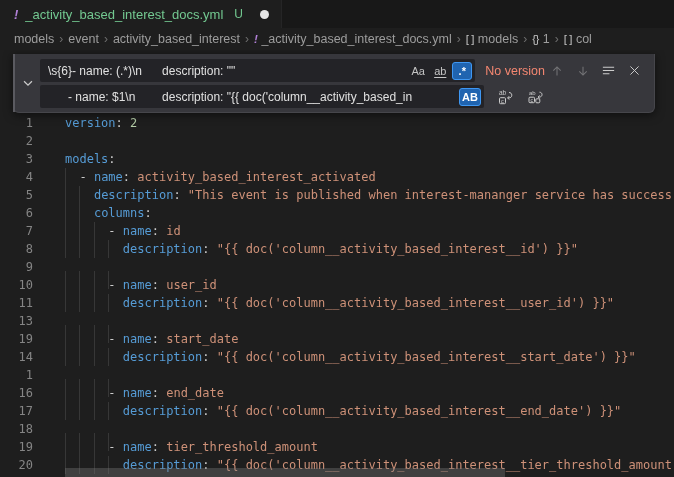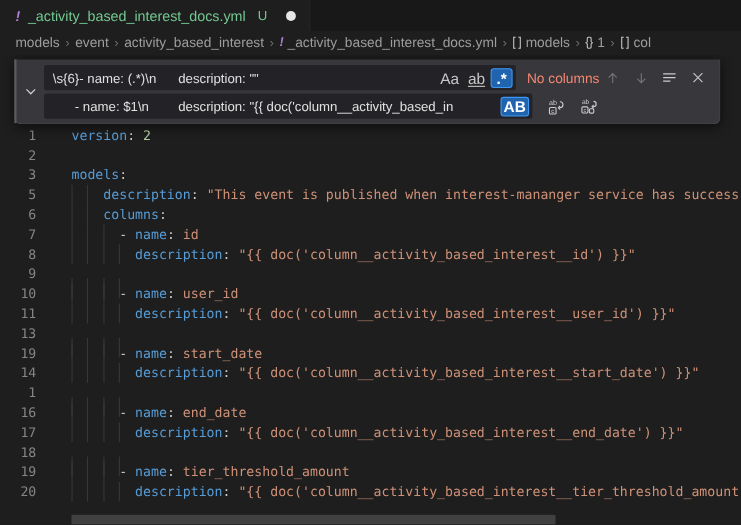--- a/index.html
+++ b/index.html
@@ -37,21 +37,21 @@
 
   
   .fw { position:absolute; left:13px; top:4px; width:642px; height:59px; background:#37373c; border:1px solid #46464b; border-top:none; border-radius:0 0 6px 6px; box-shadow:0 2px 10px rgba(0,0,0,.55); }
   .sash { position:absolute; left:-1px; top:0; bottom:0; width:2px; background:#5a5a60; }
   .toggler { position:absolute; left:2px; top:0; bottom:0; width:24px; display:flex; align-items:center; justify-content:center; cursor:pointer; }
   .rows { margin-left:26px; padding:5px 8px 5px 0; display:flex; flex-direction:column; gap:3px; }
   .frow { display:flex; align-items:center; height:23px; }
   .finput { position:relative; width:444px; height:23px; background:#232327; border-radius:2px; display:flex; align-items:center; padding:0 4px 0 8px; font-size:12px; color:#e0e0e0; overflow:hidden; }
   .ival { white-space:pre; overflow:hidden; flex:1; }
   .opts { position:absolute; right:3px; top:2.5px; display:flex; gap:2px; background:transparent; }
-  .opt { min-width:20px; height:18px; border:1px solid transparent; border-radius:3px; display:flex; justify-content:center; font-size:14px; color:#c5c5c5; cursor:pointer; padding:0 2px; }
+  .opt { min-width:20px; height:18px; border:1px solid transparent; border-radius:3px; display:flex; align-items:center; justify-content:center; font-size:11px; color:#c5c5c5; cursor:pointer; padding:0 2px; }
   .opt.ww span { text-decoration:underline; text-underline-offset:2px; }
   .opt.active { background:#2064b0; border-color:#3f97f2; color:#ffffff; font-weight:bold; }
   .status { margin-left:10px; font-size:12.5px; color:#f48771; white-space:nowrap; }
   .navgrp { margin-left:auto; display:flex; align-items:center; gap:3px; }
   .navbtn { width:23px; height:21px; display:flex; align-items:center; justify-content:center; border-radius:4px; cursor:pointer; }
   .navbtn.disabled { opacity:.4; }
   .ricons { margin-left:10px; display:flex; align-items:center; gap:7px; }
 
   .hscroll { position:absolute; bottom:0; left:65px; width:440px; height:9px; background:rgba(121,121,121,.38); }
 </style>
@@ -100,20 +100,21 @@
       <span>col</span>
     </span>
   </div>
 
 <div class="editor">
 
   <div class="code">
       <div class="code-line"><span class="ln">1</span><span class="lt"><span class="tk-key">version</span><span class="tk-pun">:</span><span class="tk-ws"> </span><span class="tk-num">2</span></span></div>
       <div class="code-line"><span class="ln">2</span><span class="lt"></span></div>
       <div class="code-line"><span class="ln">3</span><span class="lt"><span class="tk-key">models</span><span class="tk-pun">:</span></span></div>
+      <div class="code-line"><span class="ln">4</span><span class="lt"><i class="guide" style="left: 0ch;"></i><span class="tk-ws">  </span><span class="tk-pun">- </span><span class="tk-key">name</span><span class="tk-pun">:</span><span class="tk-str"> activity_based_interest_activated</span></span></div>
       <div class="code-line"><span class="ln">5</span><span class="lt"><i class="guide" style="left: 0ch;"></i><i class="guide" style="left: 2ch;"></i><span class="tk-ws">    </span><span class="tk-key">description</span><span class="tk-pun">:</span><span class="tk-str"> "This event is published when interest-mananger service has success</span></span></div>
       <div class="code-line"><span class="ln">6</span><span class="lt"><i class="guide" style="left: 0ch;"></i><i class="guide" style="left: 2ch;"></i><span class="tk-ws">    </span><span class="tk-key">columns</span><span class="tk-pun">:</span></span></div>
       <div class="code-line"><span class="ln">7</span><span class="lt"><i class="guide" style="left: 0ch;"></i><i class="guide" style="left: 2ch;"></i><i class="guide" style="left: 4ch;"></i><span class="tk-ws">      </span><span class="tk-pun">- </span><span class="tk-key">name</span><span class="tk-pun">:</span><span class="tk-str"> id</span></span></div>
       <div class="code-line"><span class="ln">8</span><span class="lt"><i class="guide" style="left: 0ch;"></i><i class="guide" style="left: 2ch;"></i><i class="guide" style="left: 4ch;"></i><i class="guide" style="left: 6ch;"></i><span class="tk-ws">        </span><span class="tk-key">description</span><span class="tk-pun">:</span><span class="tk-str"> "{{ doc('column__activity_based_interest__id') }}"</span></span></div>
       <div class="code-line"><span class="ln">9</span><span class="lt"><i class="guide" style="left: 0ch;"></i><i class="guide" style="left: 2ch;"></i><i class="guide" style="left: 4ch;"></i><i class="guide" style="left: 6ch;"></i></span></div>
       <div class="code-line"><span class="ln">10</span><span class="lt"><i class="guide" style="left: 0ch;"></i><i class="guide" style="left: 2ch;"></i><i class="guide" style="left: 4ch;"></i><span class="tk-ws">      </span><span class="tk-pun">- </span><span class="tk-key">name</span><span class="tk-pun">:</span><span class="tk-str"> user_id</span></span></div>
       <div class="code-line"><span class="ln">11</span><span class="lt"><i class="guide" style="left: 0ch;"></i><i class="guide" style="left: 2ch;"></i><i class="guide" style="left: 4ch;"></i><i class="guide" style="left: 6ch;"></i><span class="tk-ws">        </span><span class="tk-key">description</span><span class="tk-pun">:</span><span class="tk-str"> "{{ doc('column__activity_based_interest__user_id') }}"</span></span></div>
       <div class="code-line"><span class="ln">13</span><span class="lt"><i class="guide" style="left: 0ch;"></i><i class="guide" style="left: 2ch;"></i><i class="guide" style="left: 4ch;"></i><i class="guide" style="left: 6ch;"></i></span></div>
       <div class="code-line"><span class="ln">19</span><span class="lt"><i class="guide" style="left: 0ch;"></i><i class="guide" style="left: 2ch;"></i><i class="guide" style="left: 4ch;"></i><span class="tk-ws">      </span><span class="tk-pun">- </span><span class="tk-key">name</span><span class="tk-pun">:</span><span class="tk-str"> start_date</span></span></div>
       <div class="code-line"><span class="ln">14</span><span class="lt"><i class="guide" style="left: 0ch;"></i><i class="guide" style="left: 2ch;"></i><i class="guide" style="left: 4ch;"></i><i class="guide" style="left: 6ch;"></i><span class="tk-ws">        </span><span class="tk-key">description</span><span class="tk-pun">:</span><span class="tk-str"> "{{ doc('column__activity_based_interest__start_date') }}"</span></span></div>
@@ -141,21 +142,21 @@
                 <span>Aa</span>
               </span>
             <span class="opt ww">
                 <span>ab</span>
               </span>
             <span class="opt active">
                 <span>.*</span>
               </span>
           </span>
         </div>
-        <span class="status">No columns</span>
+        <span class="status">No version</span>
         <span class="navgrp">
           <span class="navbtn disabled">
             <svg width="14" height="14" viewBox="0 0 16 16">
                 <path d="M8 13V3.5M3.8 7.5L8 3.3l4.2 4.2" stroke="#cccccc" stroke-width="1.2" fill="none"></path>
               </svg>
           </span>
           <span class="navbtn disabled">
             <svg width="14" height="14" viewBox="0 0 16 16">
                 <path d="M8 3v9.5M3.8 8.5L8 12.7l4.2-4.2" stroke="#cccccc" stroke-width="1.2" fill="none"></path>
               </svg>

